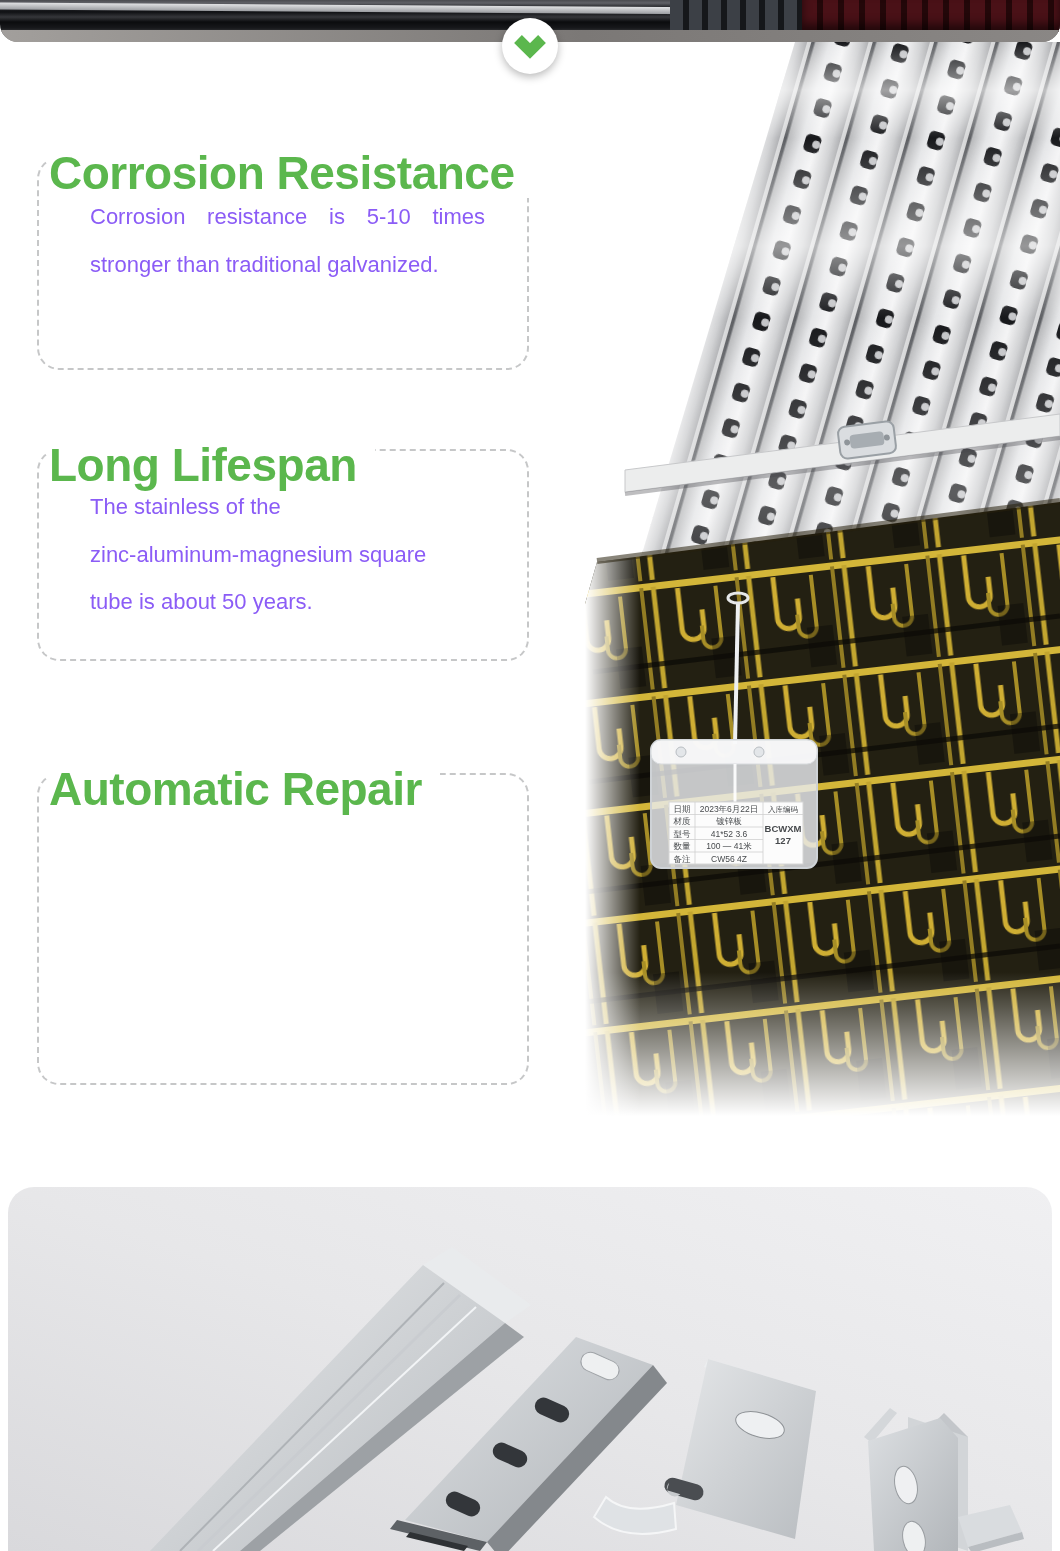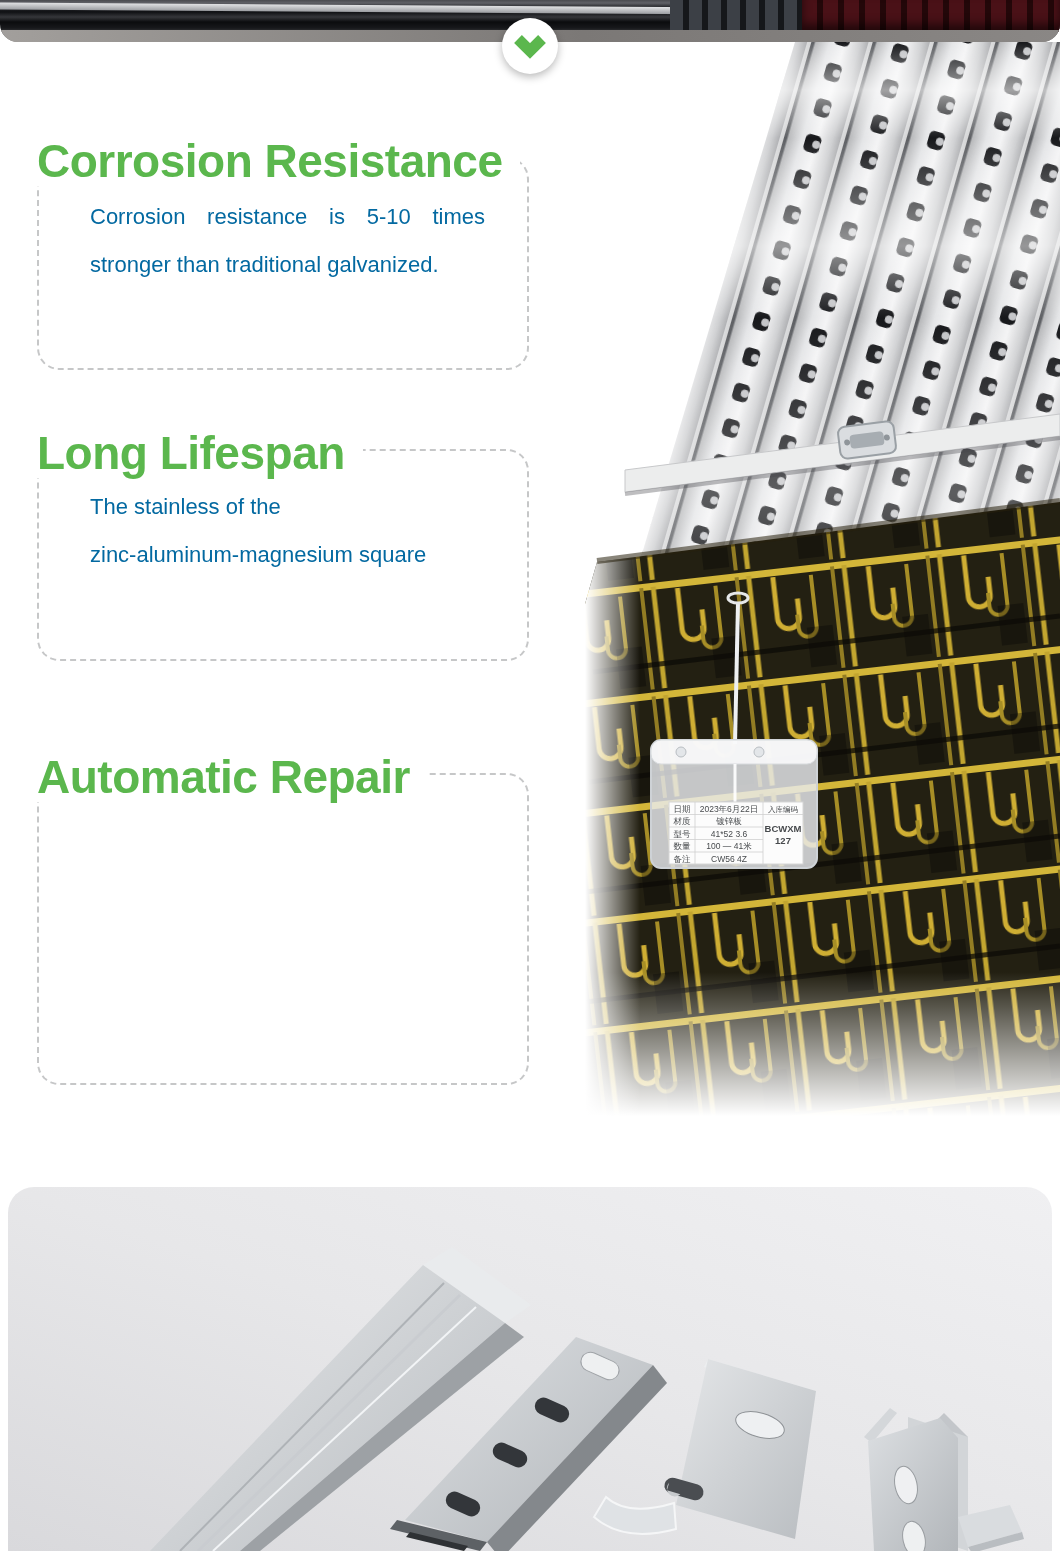--- a/index.html
+++ b/index.html
@@ -22,24 +22,24 @@
 
   
   .scroll-badge{position:absolute;left:502px;top:18px;width:56px;height:56px;border-radius:50%;
                 background:#ffffff;box-shadow:0 3px 9px rgba(0,0,0,.28);
                 display:flex;align-items:center;justify-content:center;cursor:pointer;}
 
   
   .feature{position:absolute;left:37px;width:492px;}
   .dashed{position:absolute;inset:0;border:2px dashed #c6c7c8;border-radius:22px;}
   .f-title{position:absolute;top:-25px;left:-6px;height:50px;line-height:50px;background:#ffffff;
-           padding:0 18px 0 2px;margin:4px;font-size:46px;font-weight:bold;color:#5bb74d;
+           padding:0 18px 0 2px;margin:16px;font-size:46px;font-weight:bold;color:#5bb74d;
            letter-spacing:-0.5px;white-space:nowrap;}
   .lines{position:absolute;left:53px;right:44px;}
-  .line{font-size:22px;color:#0369a1;line-height:47.6px;height:47.6px;white-space:nowrap;overflow:visible;}
+  .line{font-size:22px;color:#8b5cf6;line-height:47.6px;height:47.6px;white-space:nowrap;overflow:visible;}
   .line.j{text-align:justify;text-align-last:justify;white-space:normal;}
 
   
   .rails-photo{position:absolute;left:585px;top:42px;}
   .bottom-photo{position:absolute;left:8px;top:1187px;border-radius:26px 26px 0 0;display:block;}
   svg text{font-family:"Liberation Sans", sans-serif;}
 </style>
 </head>
 <body>
 
@@ -182,20 +182,21 @@
       <div class="line">stronger than traditional galvanized.</div>
     </div>
   </section>
 
   <section class="feature" style="top:449px;height:212px;text-decoration:underline;">
     <div class="dashed"></div>
     <h2 class="f-title">Long Lifespan</h2>
     <div class="lines" style="top:34px;">
       <div class="line">The stainless of the</div>
       <div class="line">zinc-aluminum-magnesium square</div>
+      <div class="line">tube is about 50 years.</div>
     </div>
   </section>
 
   <section class="feature" style="top:773px;height:312px;">
     <div class="dashed"></div>
     <h2 class="f-title">Automatic Repair</h2>
   </section>
 
   <svg class="bottom-photo" width="1044" height="364" viewBox="0 0 1044 364">
     <defs>

